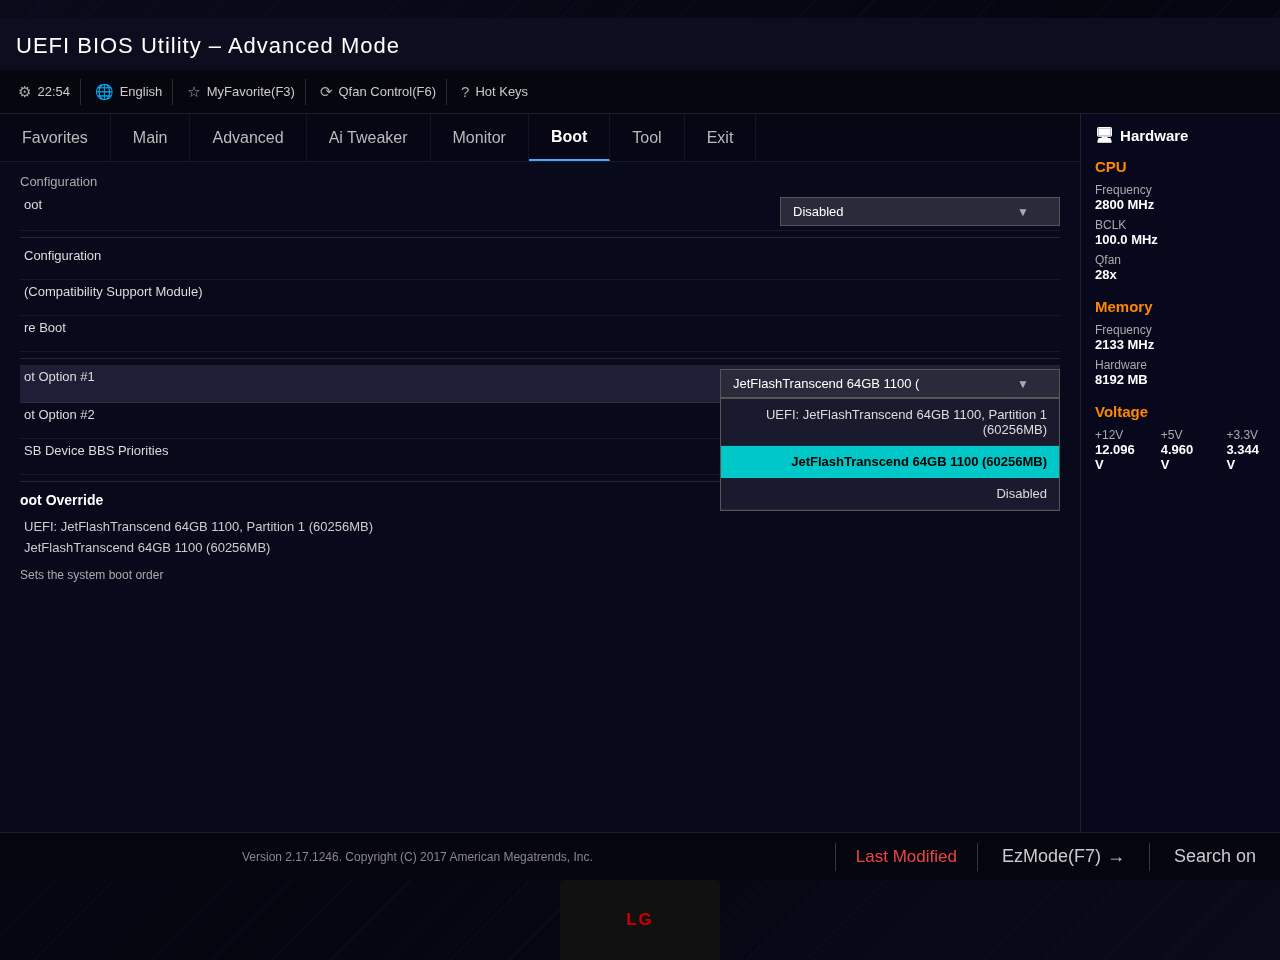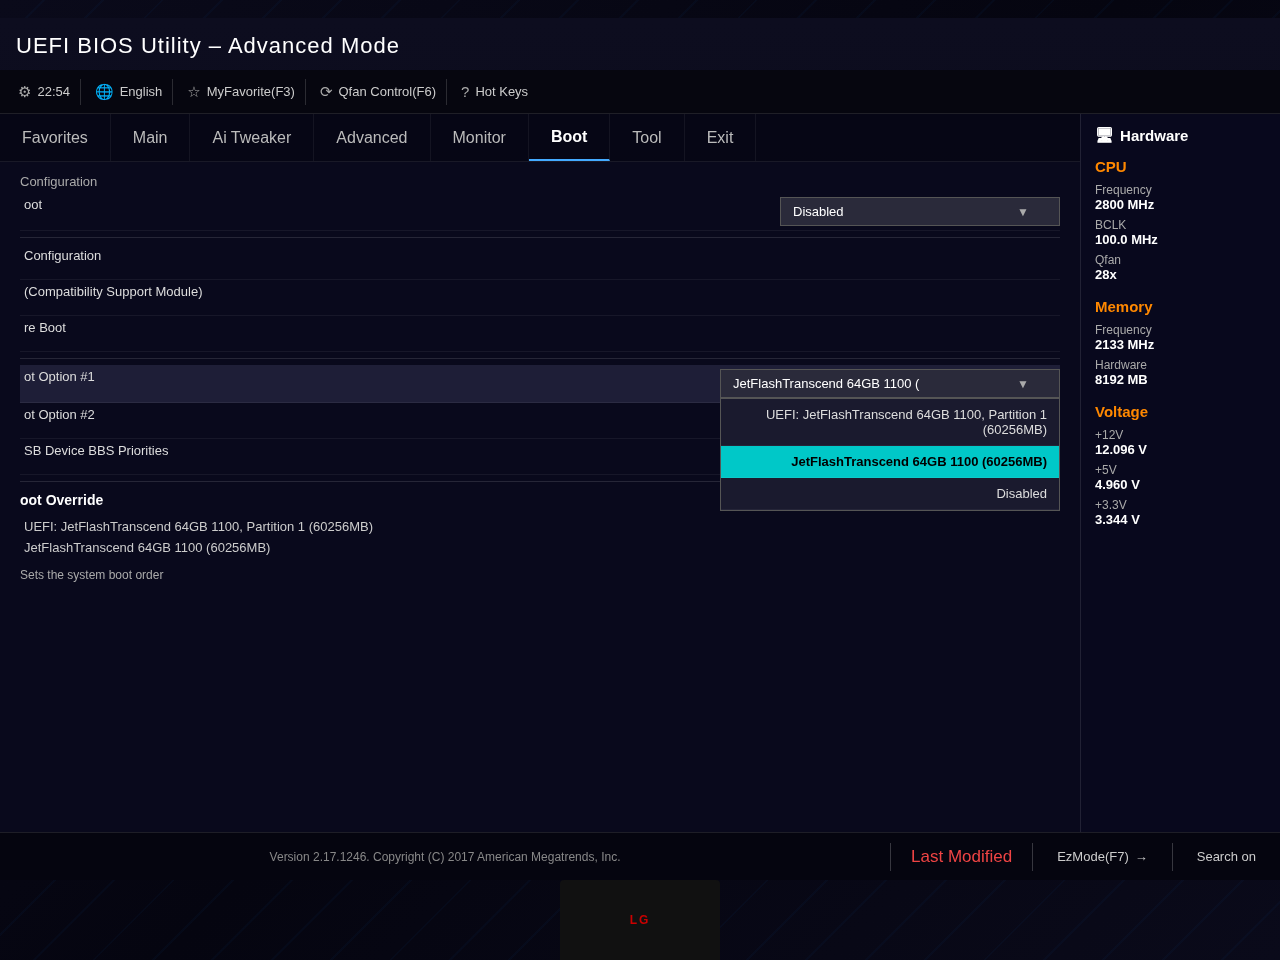--- a/index.html
+++ b/index.html
@@ -138,21 +138,21 @@
       color: #f80;
       font-size: 15px;
       font-weight: 700;
       margin-bottom: 8px;
     }
     .hw-row { margin-bottom: 6px; }
     .hw-label { color: #aaa; font-size: 12px; }
     .hw-value { color: #fff; font-size: 13px; font-weight: 600; }
     .hw-volt-grid {
       display: grid;
-      grid-template-columns: 1fr;
+      grid-template-columns: 1fr 1fr 1fr;
       gap: 6px 26px;
     }
 
     
     .main-content {
       position: absolute;
       top: 144px; left: 0; right: 200px;
       bottom: 48px;
       background: rgba(10,10,28,0.95);
       padding: 12px 20px;
@@ -279,21 +279,21 @@
       flex: 1;
       text-align: center;
     }
     .status-bar-divider {
       width: 1px;
       height: 28px;
       background: rgba(255,255,255,0.2);
     }
     .status-bar-btn {
       color: #ccc;
-      font-size: 13px;
+      font-size: 18px;
       padding: 0 24px;
       height: 100%;
       display: flex;
       align-items: center;
       gap: 6px;
       cursor: pointer;
     }
 
     .last-modified {
       color: #ef4444;
@@ -309,21 +309,21 @@
       width: 160px;
       height: 80px;
       background: #111;
       border-radius: 4px 4px 0 0;
       display: flex;
       align-items: center;
       justify-content: center;
     }
     .lg-logo {
       color: #c00;
-      font-size: 12px;
+      font-size: 17px;
       font-weight: 900;
       letter-spacing: 2px;
     }
   </style>
 </head>
 <body>
 
 <div class="monitor-bg">
   <div class="bg-lines"></div>
 </div>
@@ -353,22 +353,22 @@
     </div>
     <div class="toolbar-item">
       <span class="icon-char">?</span>
       <span>Hot Keys</span>
     </div>
   </div>
 
   <div class="nav-menu">
     <div class="nav-item">Favorites</div>
     <div class="nav-item">Main</div>
+    <div class="nav-item">Advanced</div>
     <div class="nav-item">Ai Tweaker</div>
-    <div class="nav-item">Advanced</div>
     <div class="nav-item">Monitor</div>
     <div class="nav-item active">Boot</div>
     <div class="nav-item">Tool</div>
     <div class="nav-item">Exit</div>
   </div>
 
   <div class="right-panel">
     <div class="right-panel-title">
       <span>🖥</span>
       <span>Hardware</span>

